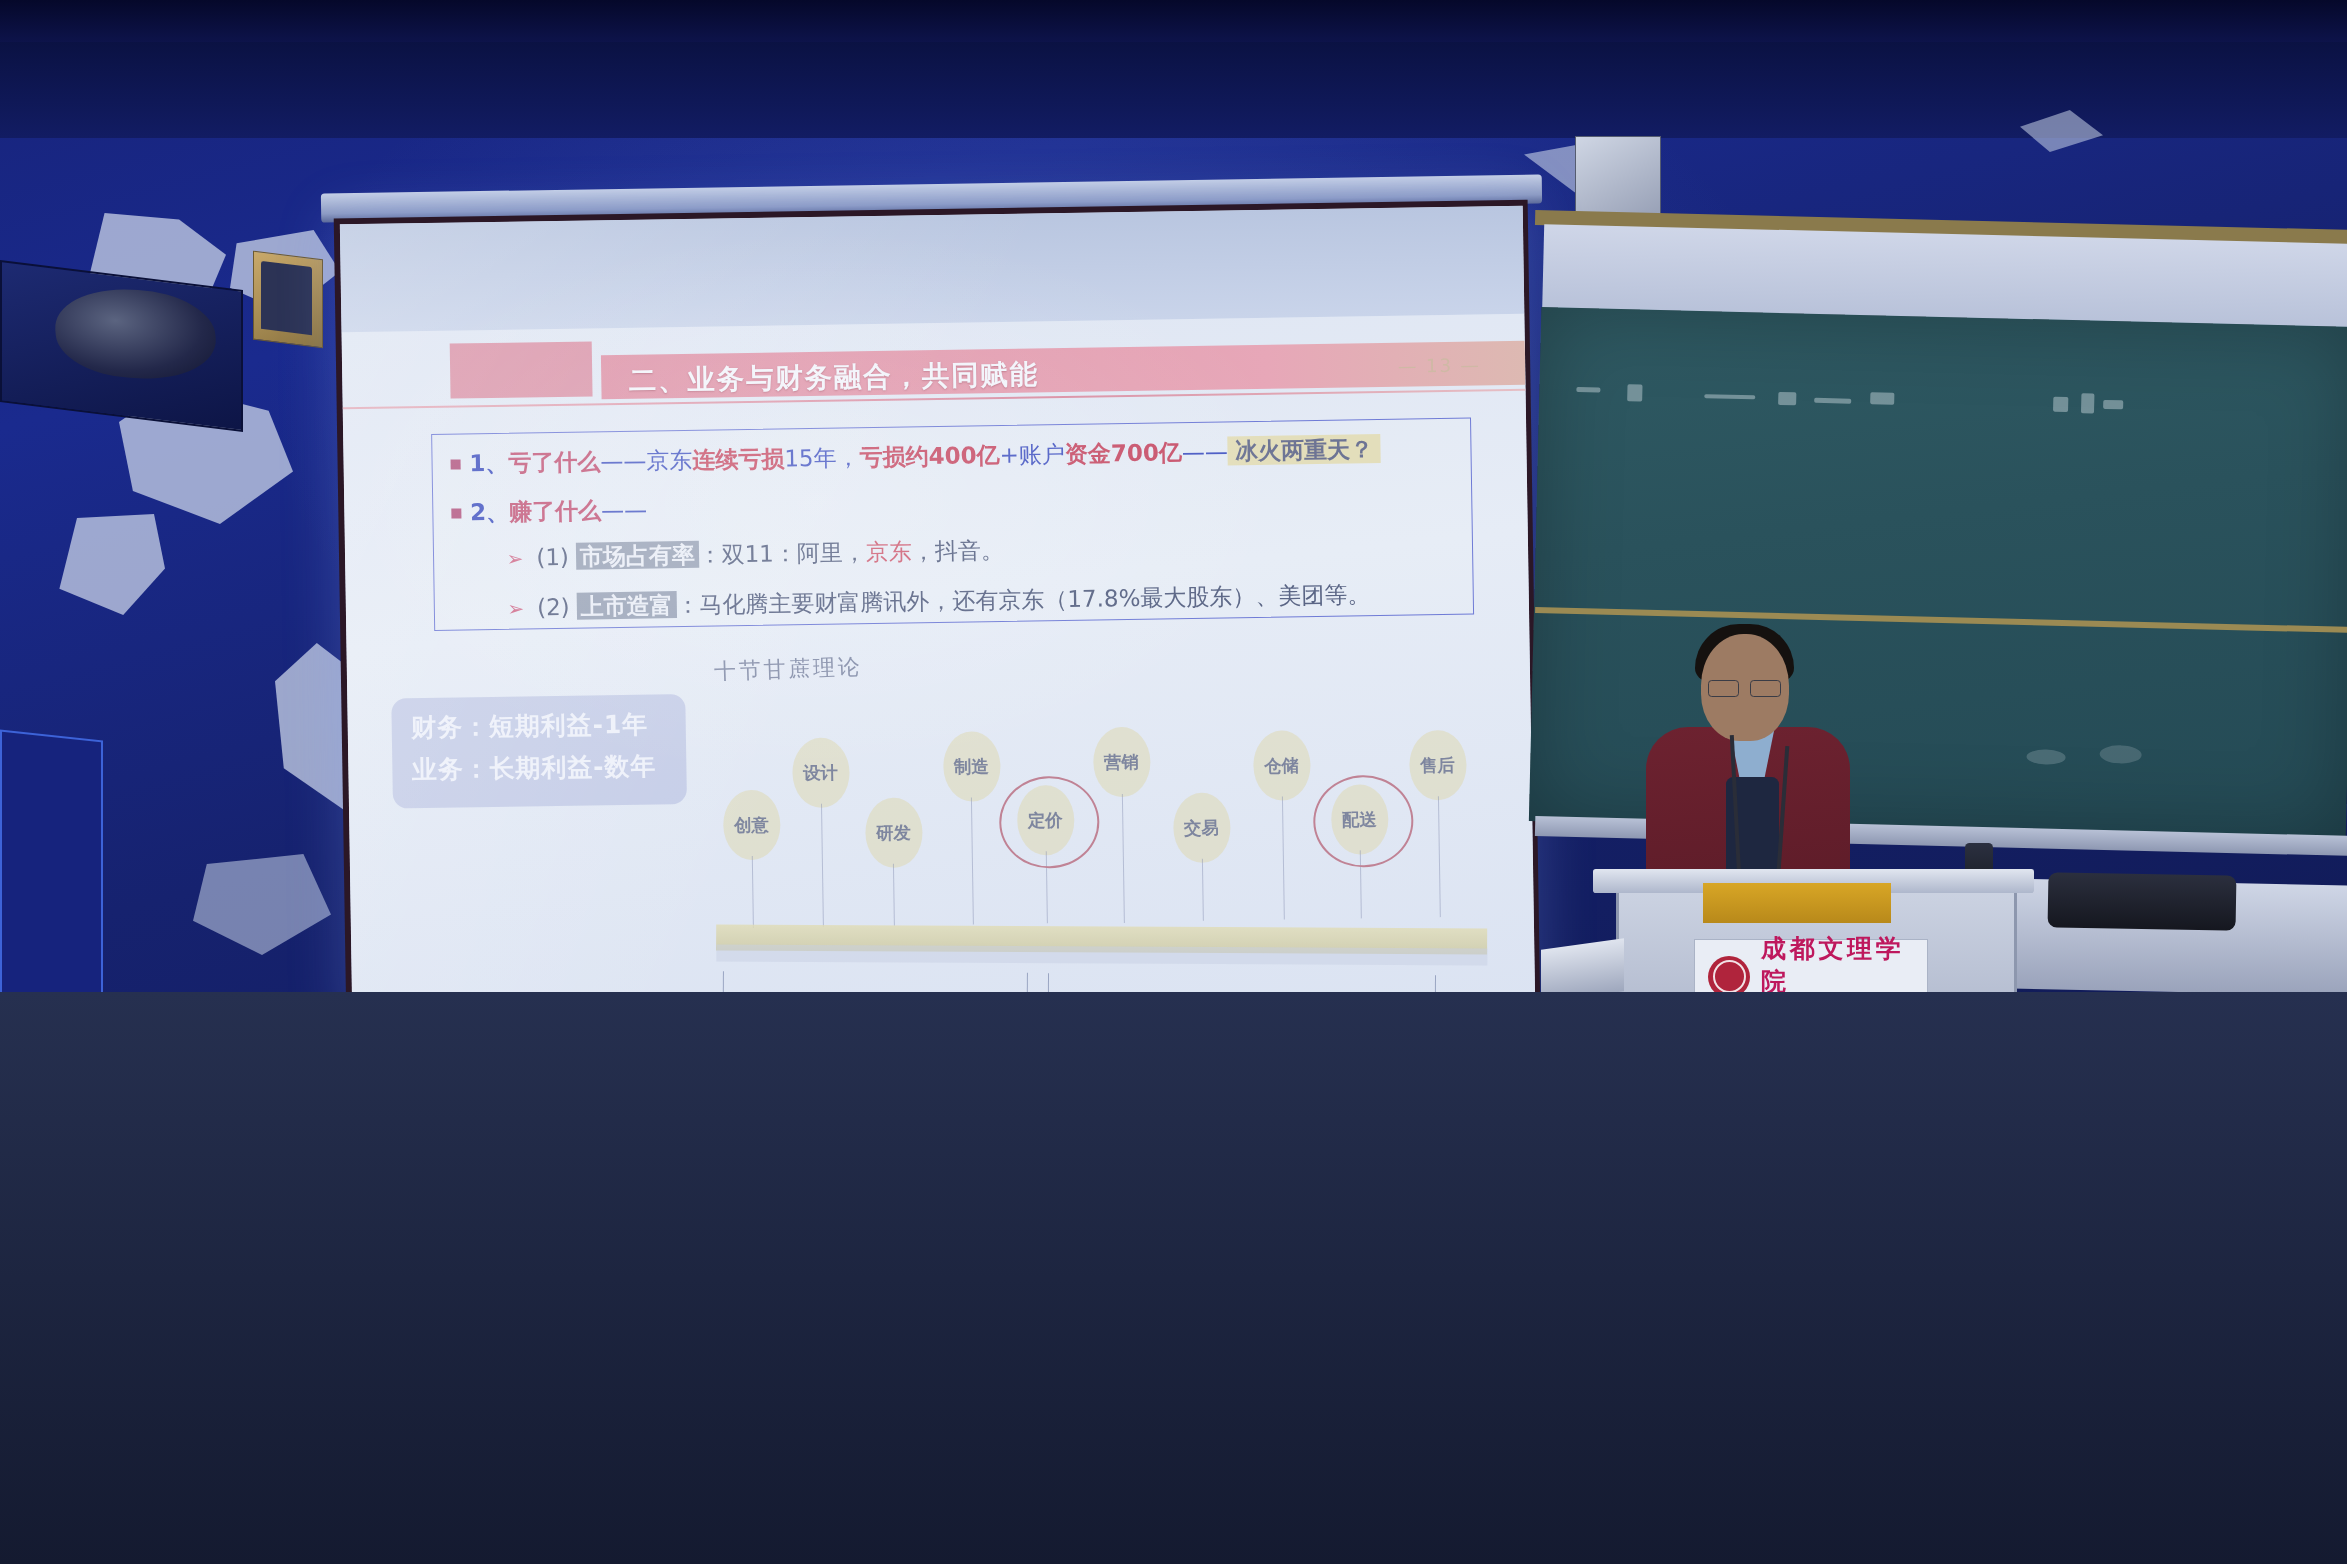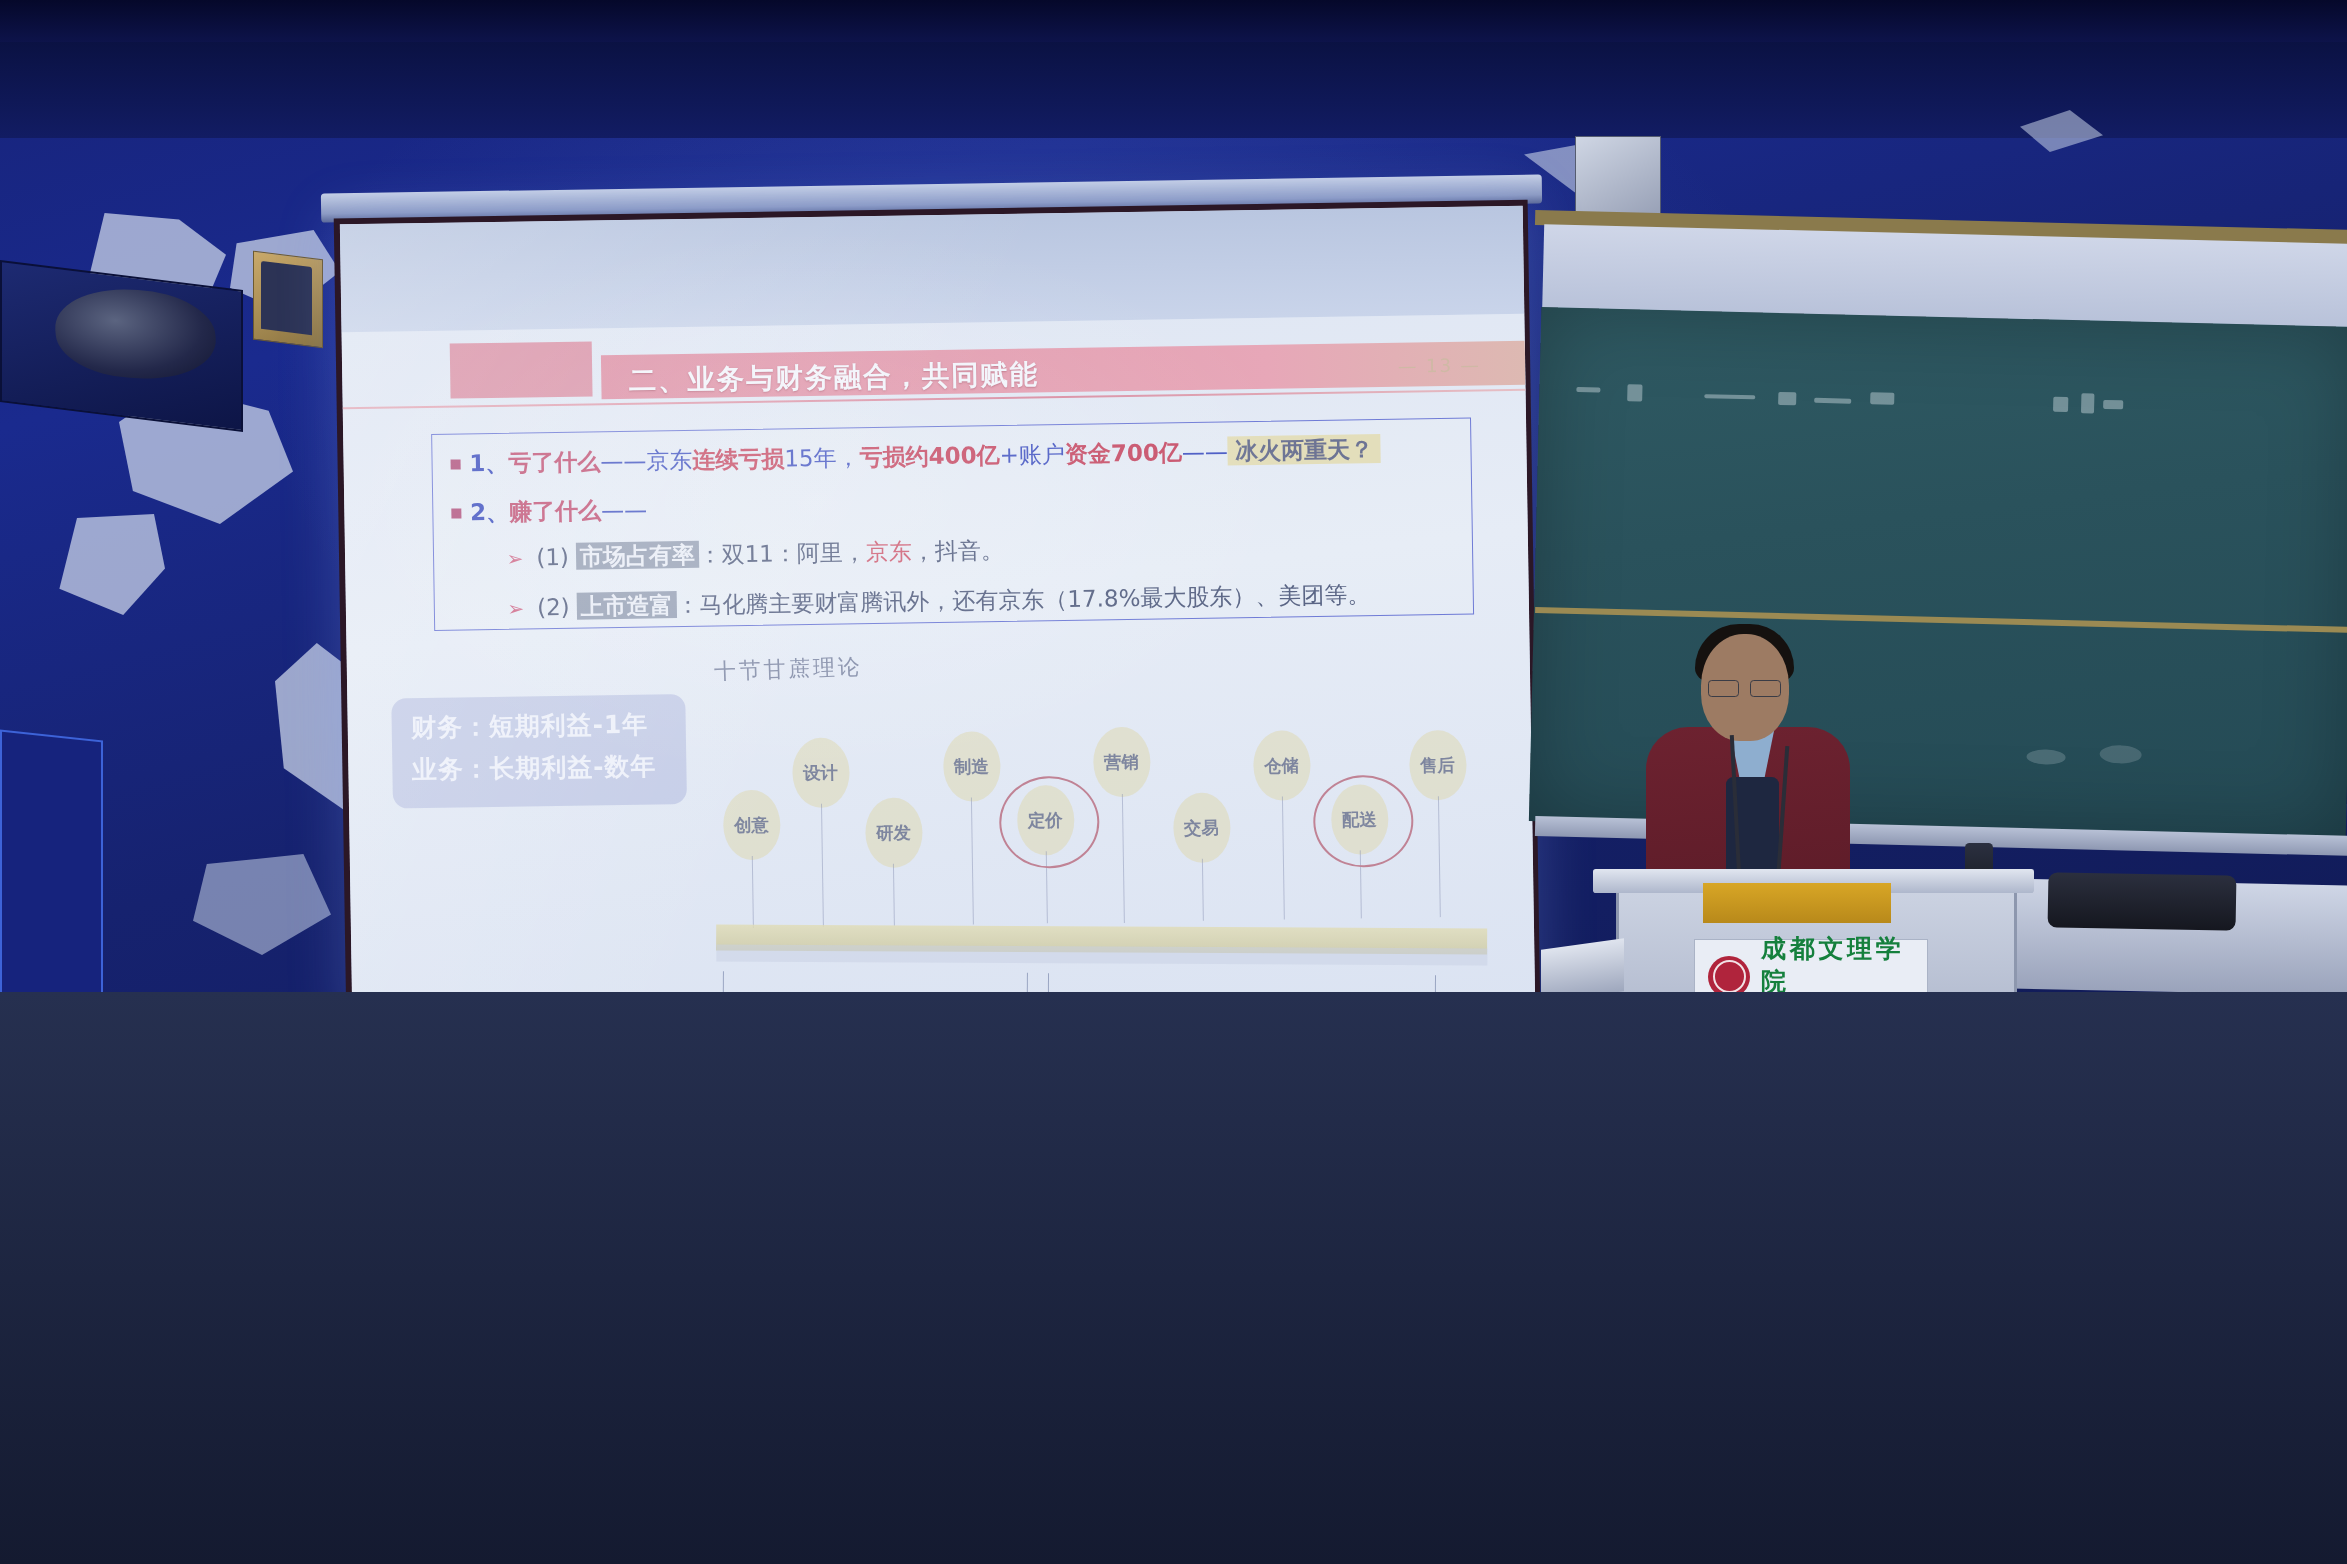--- a/index.html
+++ b/index.html
@@ -170,21 +170,21 @@
   .podium-top{position:absolute;left:1593px;top:869px;width:441px;height:24px;
     background:linear-gradient(180deg,#e1e6f0,#aeb7cc);border-radius:2.8px;}
   .podium-yellow{position:absolute;left:1703px;top:883px;width:188px;height:40px;
     background:linear-gradient(180deg,#d8a626,#b8891a);}
   .logo-plate{position:absolute;left:1694px;top:939px;width:234px;height:75px;
     background:#e9edf5;border:0.9px solid #aab3c6;display:flex;align-items:center;
     gap:11px;padding-left:13px;box-sizing:border-box;}
   .seal{width:42px;height:42px;border-radius:50%;background:#b0243c;
     display:flex;align-items:center;justify-content:center;flex:0 0 auto;}
   .seal-in{width:29px;height:29px;border-radius:50%;border:2.3px solid #f2e2e6;}
-  .logo-cn{font-size:25px;color:#15803d;font-weight:bold;letter-spacing:3.7px;
+  .logo-cn{font-size:25px;color:#be185d;font-weight:bold;letter-spacing:3.7px;
     font-family:"DejaVu Serif","Liberation Serif",serif;}
   .logo-en{font-size:8.7px;color:#5d6684;letter-spacing:0.4px;margin-top:2.8px;}
 
   
   .spk-head{position:absolute;left:1701px;top:634px;width:88px;height:107px;
     border-radius:48% 48% 44% 44%;background:#9d7b63;}
   .spk-hair{position:absolute;left:1695px;top:624px;width:99px;height:57px;
     border-radius:50px 50px 14.7px 14.7px;background:#15110f;}
   .spk-glass{position:absolute;left:1708px;top:680px;width:73px;height:14.7px;}
   .spk-glass i{position:absolute;top:0;width:29px;height:14.7px;

